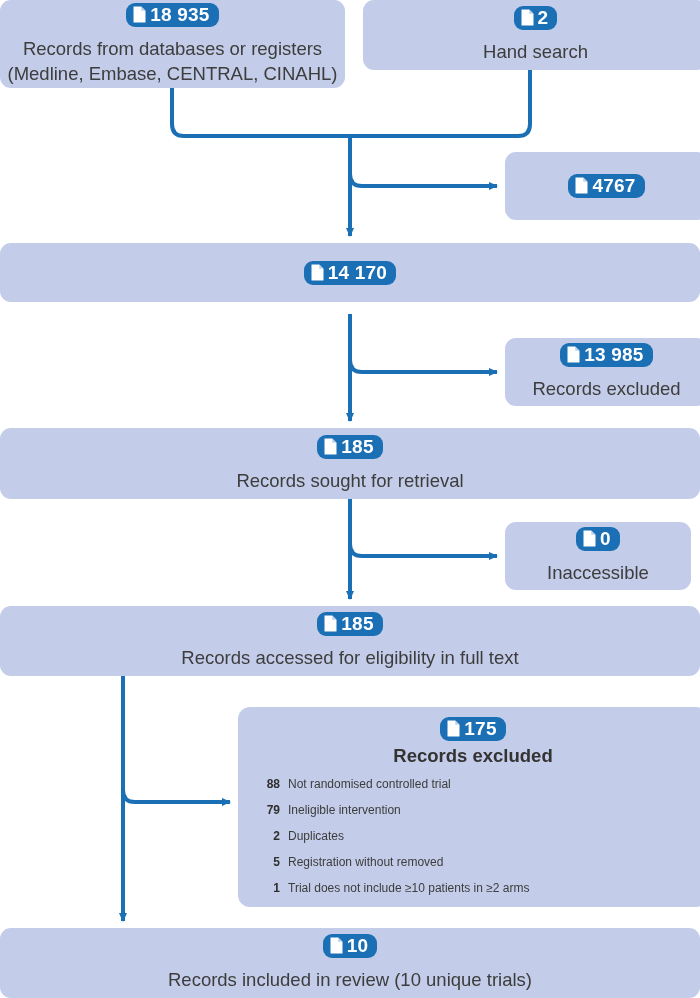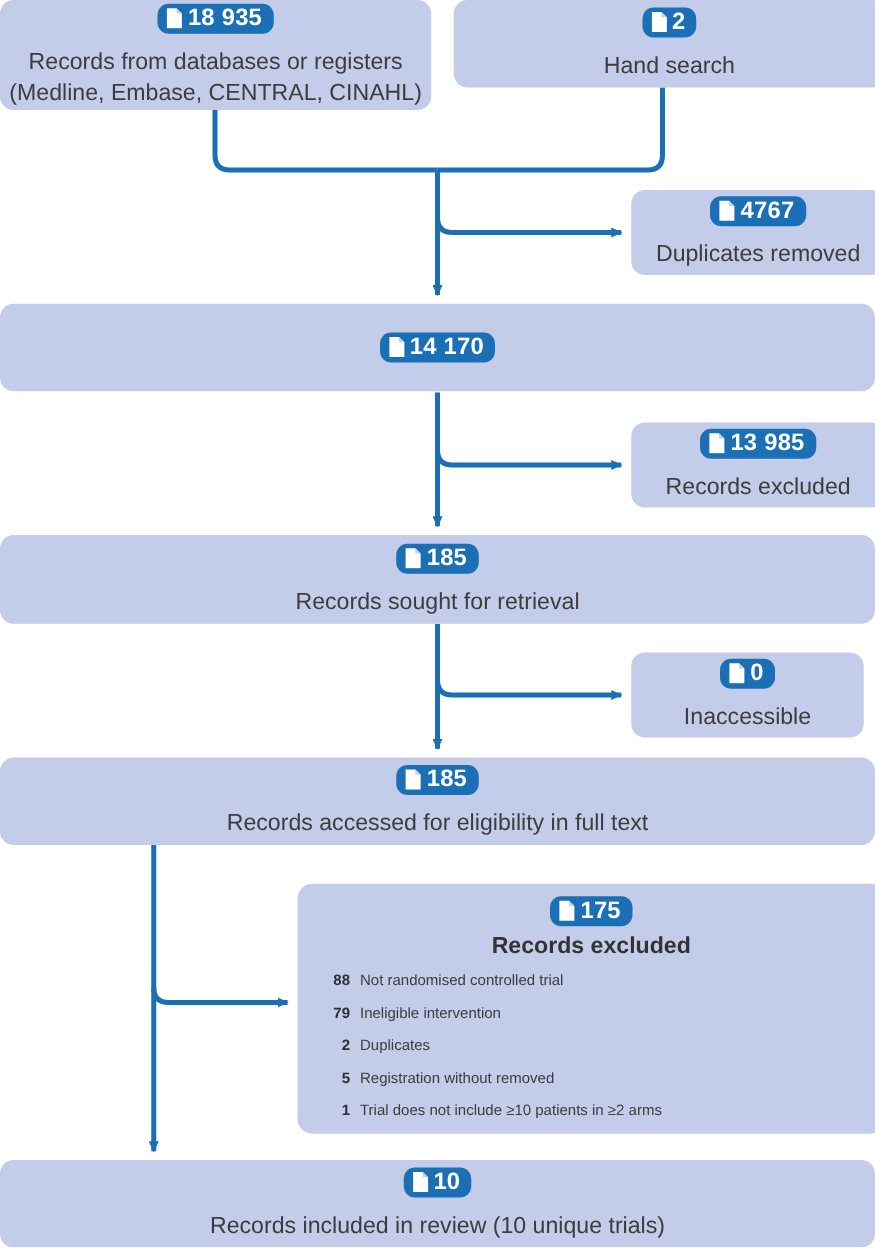--- a/index.html
+++ b/index.html
@@ -104,21 +104,21 @@
     left: 505px;
     top: 522px;
     width: 186px;
     height: 68px;
   }
   
   #node-screened {
     left: 0px;
     top: 243px;
     width: 700px;
-    height: 70px;
+    height: 59px;
   }
   #node-sought {
     left: 0px;
     top: 428px;
     width: 700px;
     height: 71px;
   }
   #node-accessed {
     left: 0px;
     top: 606px;
@@ -238,21 +238,20 @@
 
   <div class="node side-node" id="node-duplicates">
     <div class="node-inner">
       <span class="badge">
         <svg class="doc-icon" viewBox="0 0 13 17">
           <path d="M0.5,0.5 H8.2 L12.5,4.8 V16.5 H0.5 Z" fill="#ffffff"></path>
           <path d="M8.2,0.5 L12.5,4.8 H8.2 Z" fill="#bdd3e8"></path>
         </svg>
         <span class="badge-num">4767</span>
       </span>
-      <div class="node-label">Duplicates removed</div>
     </div>
   </div>
 
   <div class="node" id="node-screened">
     <div class="node-inner">
       <span class="badge">
         <svg class="doc-icon" viewBox="0 0 13 17">
           <path d="M0.5,0.5 H8.2 L12.5,4.8 V16.5 H0.5 Z" fill="#ffffff"></path>
           <path d="M8.2,0.5 L12.5,4.8 H8.2 Z" fill="#bdd3e8"></path>
         </svg>

